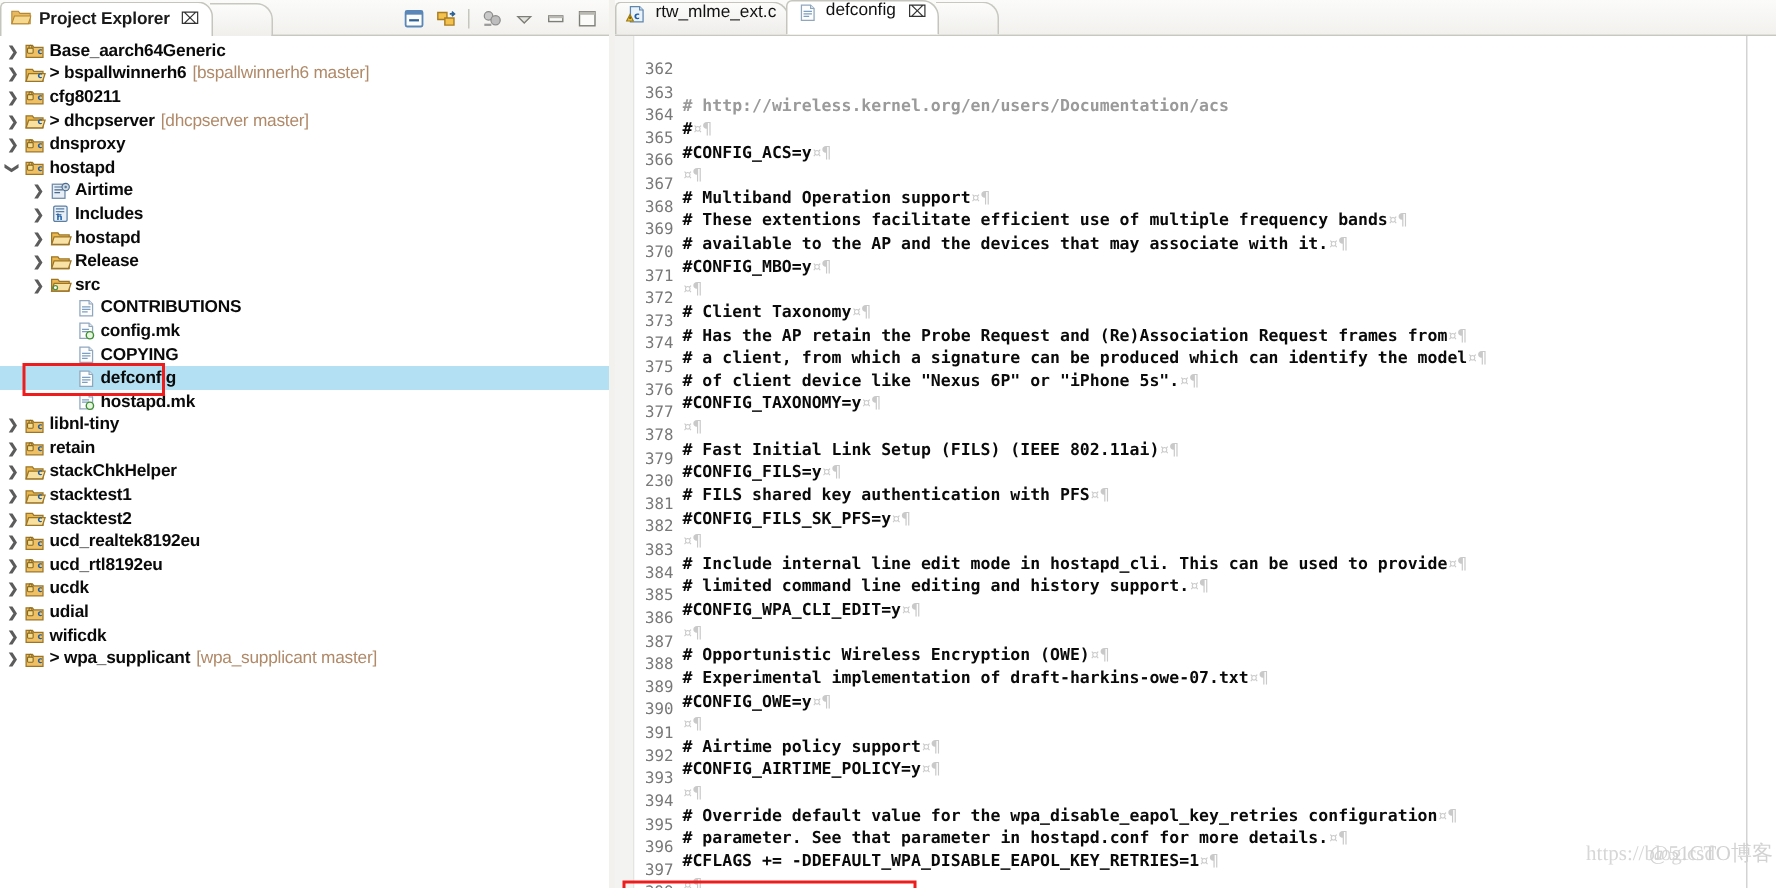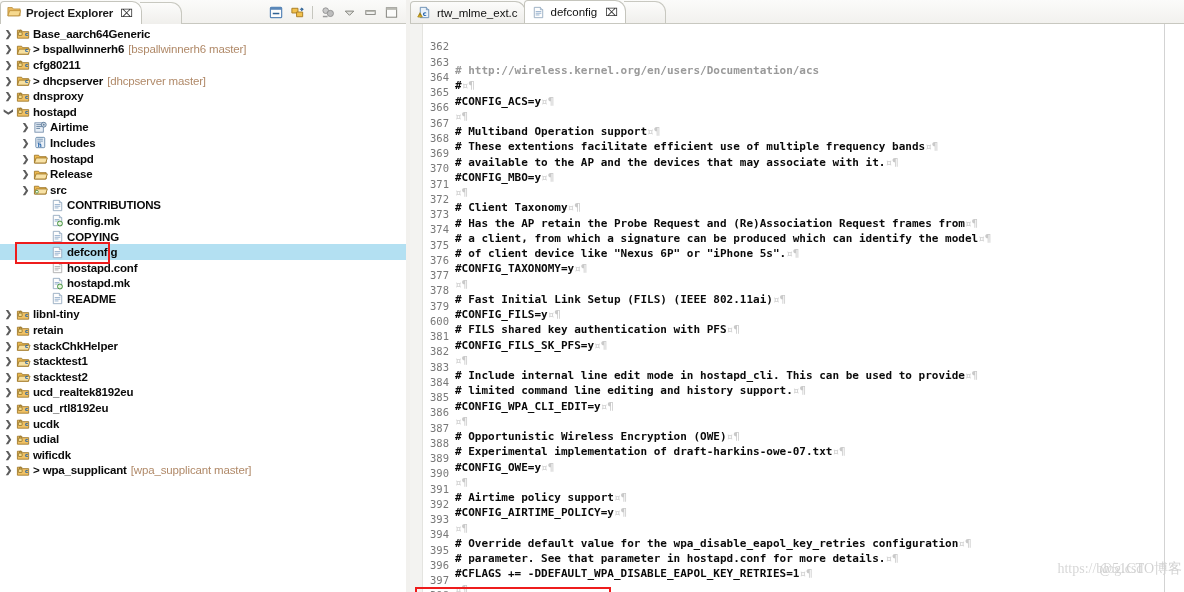--- a/index.html
+++ b/index.html
@@ -120,21 +120,21 @@
   .ed-tabbar {
     position: relative;
     height: 24px; flex: 0 0 24px;
     background: linear-gradient(to bottom,#fbfbfa 0%,#f2f1ee 100%);
     border-bottom: 1px solid #c8c8c0;
     display: flex; align-items: flex-end;
   }
   .ed-tab {
     position: relative;
     height: 22px;
-    display: flex; align-items: center;
+    display: flex; align-items: flex-start;
     padding: 0 7px 0 6px;
     font-size: 11.5px; color: #111;
     border: 1px solid #c5c5bd;
     border-bottom: none;
     border-top-left-radius: 4px;
     border-top-right-radius: 11px;
     background: linear-gradient(to bottom,#fcfcfb,#eeedea);
     margin-bottom: 0;
   }
   .ed-tab.active {
@@ -451,49 +451,27 @@
               <path d="M10 2.5 L10 5 L12.5 5" fill="#dde7f0" stroke="#8fa6bd" stroke-width="0.8"></path>
               <path d="M5 7 h6 M5 8.8 h6 M5 10.6 h4" stroke="#7b9ec2" stroke-width="0.8"></path>
             </svg>
           </span>
           <span class="tlabel"><span class="lbl-norm">defconfig</span></span>
         </div>
         <div class="trow" style="padding-left: 36px;">
           <span class="arrow"></span>
           <span class="tico">
             <svg width="15" height="15" viewBox="0 0 16 16">
-              <path d="M3.5 2.5 L10 2.5 L12.5 5 L12.5 13.5 L3.5 13.5 Z" fill="#fdfdfd" stroke="#a8a8a8" stroke-width="0.9"></path>
-              <path d="M10 2.5 L10 5 L12.5 5" fill="#e6e6e6" stroke="#a8a8a8" stroke-width="0.8"></path>
-              <path d="M5 7 h6 M5 8.8 h6 M5 10.6 h4" stroke="#9b9b9b" stroke-width="0.8"></path>
-            </svg>
-          </span>
-          <span class="tlabel"><span class="lbl-norm">hostapd.conf</span></span>
-        </div>
-        <div class="trow" style="padding-left: 36px;">
-          <span class="arrow"></span>
-          <span class="tico">
-            <svg width="15" height="15" viewBox="0 0 16 16">
               <path d="M3.5 2.5 L10 2.5 L12.5 5 L12.5 13.5 L3.5 13.5 Z" fill="#fdfdfd" stroke="#8fa6bd" stroke-width="0.9"></path>
               <path d="M10 2.5 L10 5 L12.5 5" fill="#dde7f0" stroke="#8fa6bd" stroke-width="0.8"></path>
               <path d="M5 7 h5 M5 8.6 h5" stroke="#7b9ec2" stroke-width="0.8"></path>
               <circle cx="10.6" cy="11.2" r="2.6" fill="#e8f5e0" stroke="#3d8f33" stroke-width="1"></circle>
             </svg>
           </span>
           <span class="tlabel"><span class="lbl-norm">hostapd.mk</span></span>
-        </div>
-        <div class="trow" style="padding-left: 36px;">
-          <span class="arrow"></span>
-          <span class="tico">
-            <svg width="15" height="15" viewBox="0 0 16 16">
-              <path d="M3.5 2.5 L10 2.5 L12.5 5 L12.5 13.5 L3.5 13.5 Z" fill="#fdfdfd" stroke="#8fa6bd" stroke-width="0.9"></path>
-              <path d="M10 2.5 L10 5 L12.5 5" fill="#dde7f0" stroke="#8fa6bd" stroke-width="0.8"></path>
-              <path d="M5 7 h6 M5 8.8 h6 M5 10.6 h4" stroke="#7b9ec2" stroke-width="0.8"></path>
-            </svg>
-          </span>
-          <span class="tlabel"><span class="lbl-norm">README</span></span>
         </div>
         <div class="trow" style="padding-left: 2px;">
           <span class="arrow">❯</span>
           <span class="tico">
             <svg width="15" height="15" viewBox="0 0 16 16">
               <path d="M1.5 4.5 L6 4.5 L7 6 L13.5 6 L13.5 13 L1.5 13 Z" fill="#f0c164" stroke="#9c7526" stroke-width="0.9"></path>
               <rect x="2.5" y="6.5" width="4" height="3.6" rx="0.6" fill="#f5dc8f" stroke="#8a6a22" stroke-width="0.8"></rect>
               <path d="M3.6 6.6 v-1.2 a1 1 0 0 1 2 0 v1.2" fill="none" stroke="#8a6a22" stroke-width="0.8"></path>
               <text x="9.6" y="10.6" font-size="6" font-family="DejaVu Sans" fill="#1d5fa8" font-weight="bold">c</text>
             </svg>
@@ -666,21 +644,21 @@
           <div class="gl">370</div>
           <div class="gl">371</div>
           <div class="gl">372</div>
           <div class="gl">373</div>
           <div class="gl">374</div>
           <div class="gl">375</div>
           <div class="gl">376</div>
           <div class="gl">377</div>
           <div class="gl">378</div>
           <div class="gl">379</div>
-          <div class="gl">600</div>
+          <div class="gl">230</div>
           <div class="gl">381</div>
           <div class="gl">382</div>
           <div class="gl">383</div>
           <div class="gl">384</div>
           <div class="gl">385</div>
           <div class="gl">386</div>
           <div class="gl">387</div>
           <div class="gl">388</div>
           <div class="gl">389</div>
           <div class="gl">390</div>

